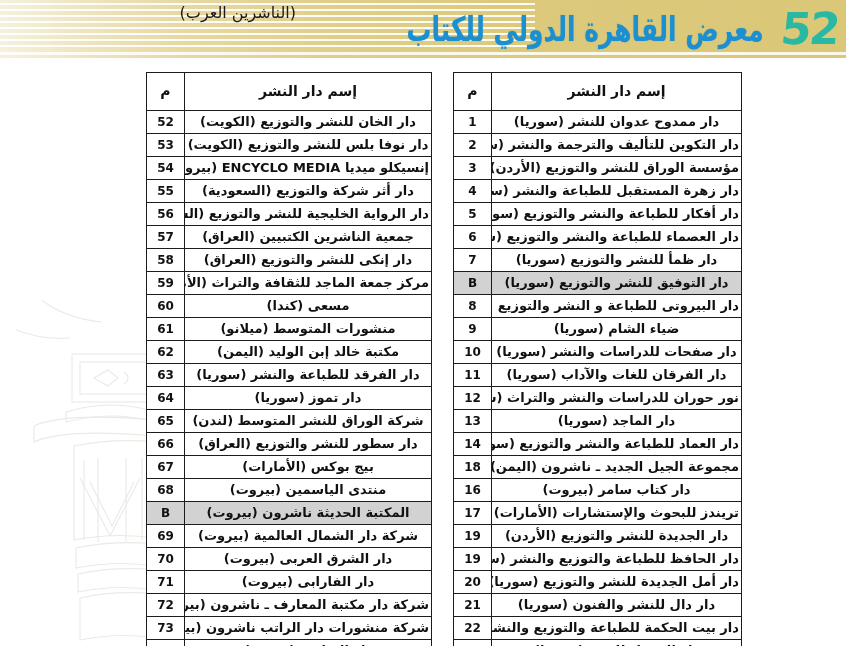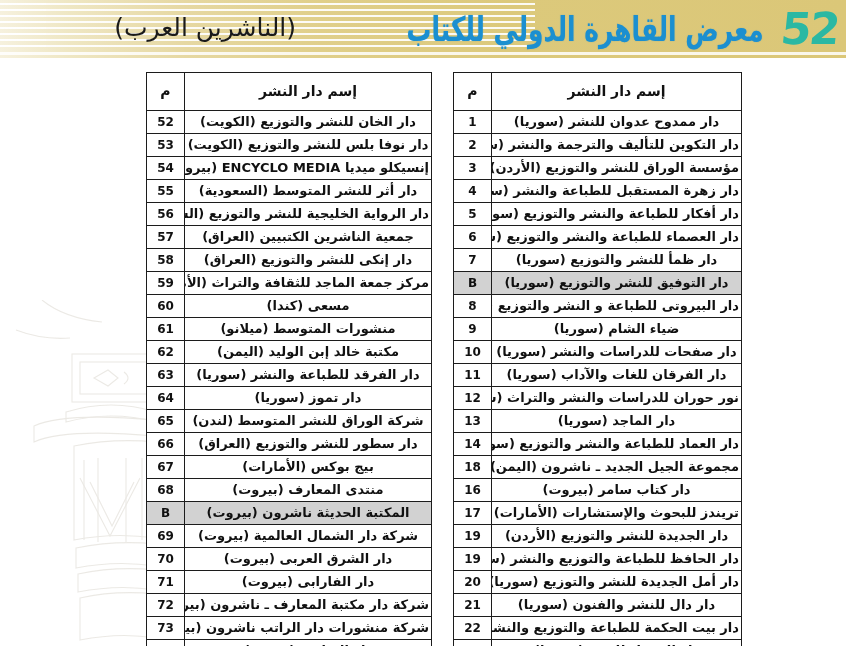--- a/index.html
+++ b/index.html
@@ -102,23 +102,23 @@
     color: #1b8fd0;
     line-height: 1;
     letter-spacing: -1px;
     white-space: nowrap;
     transform: scaleY(1.25) scaleX(0.92);
     text-shadow: 0 0 1px rgba(27,143,208,0.5);
   }
 
   .header-subtitle {
     position: absolute;
-    top: 13px;
+    top: 3px;
     right: 550px;
-    font-size: 25px;
+    font-size: 16px;
     color: #1a1a1a;
     white-space: nowrap;
     direction: rtl;
   }
 
   
   .watermark {
     position: absolute;
     left: 6px;
     top: 300px;
@@ -352,21 +352,21 @@
           </tr>
           <tr>
             <td class="name-cell col-name">دار نوفا بلس للنشر والتوزيع (الكويت)</td>
             <td class="num-cell col-num">53</td>
           </tr>
           <tr>
             <td class="name-cell col-name">إنسيكلو ميديا ENCYCLO MEDIA (بيروت)</td>
             <td class="num-cell col-num">54</td>
           </tr>
           <tr>
-            <td class="name-cell col-name">دار أثر للنشر المتوسط (السعودية)</td>
+            <td class="name-cell col-name">دار أثر شركة والتوزيع (السعودية)</td>
             <td class="num-cell col-num">55</td>
           </tr>
           <tr>
             <td class="name-cell col-name">دار الرواية الخليجية للنشر والتوزيع (السعودية)</td>
             <td class="num-cell col-num">56</td>
           </tr>
           <tr>
             <td class="name-cell col-name">جمعية الناشرين الكتبيين (العراق)</td>
             <td class="num-cell col-num">57</td>
           </tr>
@@ -404,21 +404,21 @@
           </tr>
           <tr>
             <td class="name-cell col-name">دار سطور للنشر والتوزيع (العراق)</td>
             <td class="num-cell col-num">66</td>
           </tr>
           <tr>
             <td class="name-cell col-name">بيج بوكس (الأمارات)</td>
             <td class="num-cell col-num">67</td>
           </tr>
           <tr>
-            <td class="name-cell col-name">منتدى المعارف (بيروت)</td>
+            <td class="name-cell col-name">منتدى الياسمين (بيروت)</td>
             <td class="num-cell col-num">68</td>
           </tr>
           <tr class="highlight">
             <td class="name-cell col-name">المكتبة الحديثة ناشرون (بيروت)</td>
             <td class="num-cell col-num">B</td>
           </tr>
           <tr>
             <td class="name-cell col-name">شركة دار الشمال العالمية (بيروت)</td>
             <td class="num-cell col-num">69</td>
           </tr>

